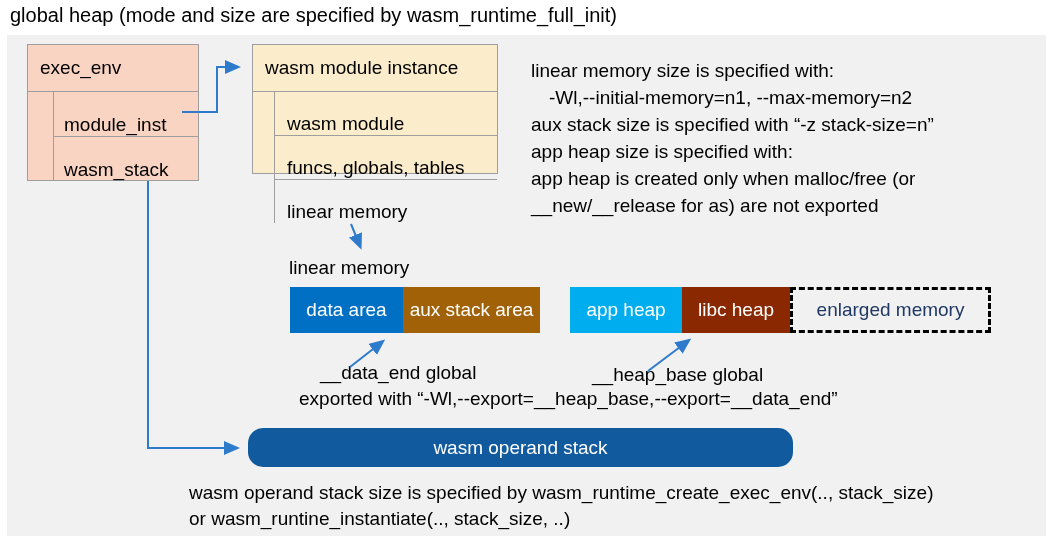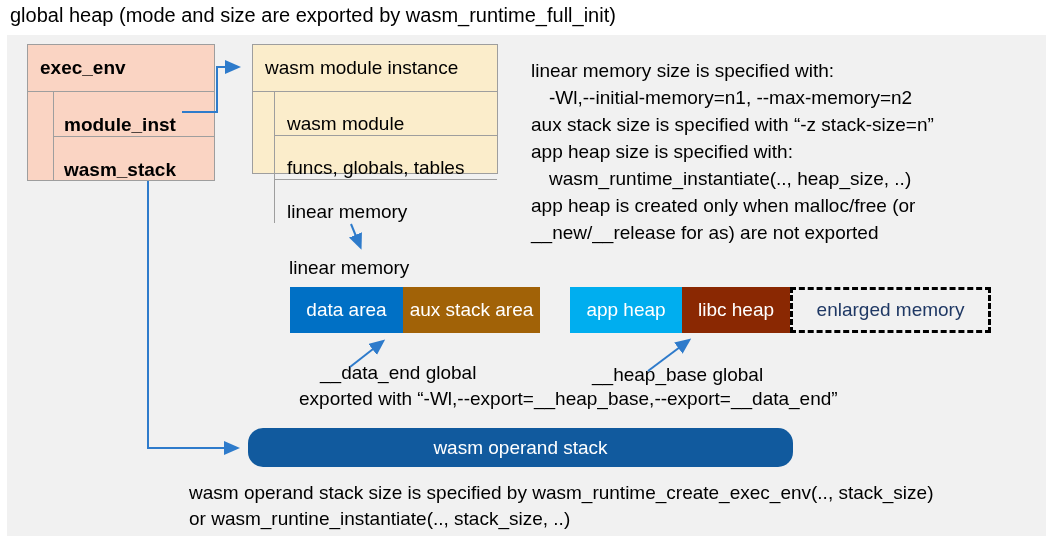--- a/index.html
+++ b/index.html
@@ -29,21 +29,21 @@
   .structbox { border: 1px solid #9e9e9e; }
   .structbox .hdr {
     position: absolute; left: 12px; top: 0; height: 46px;
     display: flex; align-items: center; white-space: nowrap;
   }
   .structbox .row {
     position: absolute; display: flex; align-items: center; white-space: nowrap; margin-top: 11px;
   }
   .hline { position: absolute; border-top: 1px solid #9e9e9e; height: 0; }
   .vline { position: absolute; border-left: 1px solid #9e9e9e; width: 0; }
-  .exec-env { left: 27px; top: 44px; width: 188px; height: 137px; background: #FAD4C3; font-weight: bold; }
+  .exec-env { left: 27px; top: 44px; width: 172px; height: 137px; background: #FAD4C3; }
   .mod-inst { left: 252px; top: 44px; width: 246px; height: 130px; background: #FBEDCB; }
   
   .notes { left: 531px; top: 57px; line-height: 27px; }
   .notes .line { white-space: nowrap; }
   .notes .indent { padding-left: 18px; }
   
   .lm-label { left: 289px; top: 257px; white-space: nowrap; }
   .seg {
     top: 287px; height: 46px;
     display: flex; align-items: center; justify-content: center;
@@ -76,21 +76,21 @@
     width: 1054px; height: 547px;
     pointer-events: none;
   }
   svg.arrows * { fill: none; stroke: #2E7BCB; stroke-width: 2px; }
 </style>
 </head>
 <body>
 
 <div class="stage">
 
-  <div class="abs title">global heap (mode and size are exported by wasm_runtime_full_init)</div>
+  <div class="abs title">global heap (mode and size are specified by wasm_runtime_full_init)</div>
 
   <div class="abs panel"></div>
 
   <div class="abs structbox exec-env">
     <div class="hdr">exec_env</div>
     <div class="hline" style="left:0; right:0; top:46px;"></div>
     <div class="vline" style="left:25px; top:46px; height:90px;"></div>
     <div class="row" style="left:36px; top:46px; height:45px;">module_inst</div>
     <div class="hline" style="left:25px; right:0; top:91px;"></div>
     <div class="row" style="left:36px; top:91px; height:45px;">wasm_stack</div>
@@ -105,21 +105,20 @@
     <div class="row" style="left:34px; top:90px; height:44px;">funcs, globals, tables</div>
     <div class="hline" style="left:21px; right:0; top:134px;"></div>
     <div class="row" style="left:34px; top:134px; height:44px;">linear memory</div>
   </div>
 
   <div class="abs notes">
     <div class="line">linear memory size is specified with:</div>
     <div class="line indent">-Wl,--initial-memory=n1, --max-memory=n2</div>
     <div class="line">aux stack size is specified with “-z stack-size=n”</div>
     <div class="line">app heap size is specified with:</div>
-    <div class="line indent">wasm_runtime_instantiate(.., heap_size, ..)</div>
     <div class="line">app heap is created only when malloc/free (or</div>
     <div class="line">__new/__release for as) are not exported</div>
   </div>
 
   <div class="abs lm-label">linear memory</div>
   <div class="abs seg seg-data">data area</div>
   <div class="abs seg seg-aux">aux stack area</div>
   <div class="abs seg seg-app">app heap</div>
   <div class="abs seg seg-libc">libc heap</div>
   <div class="abs seg seg-enl">enlarged memory</div>

